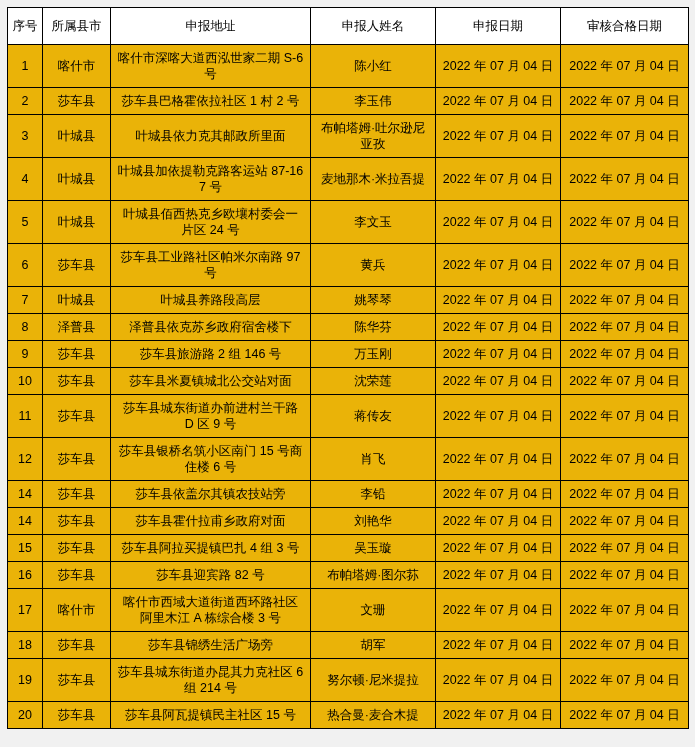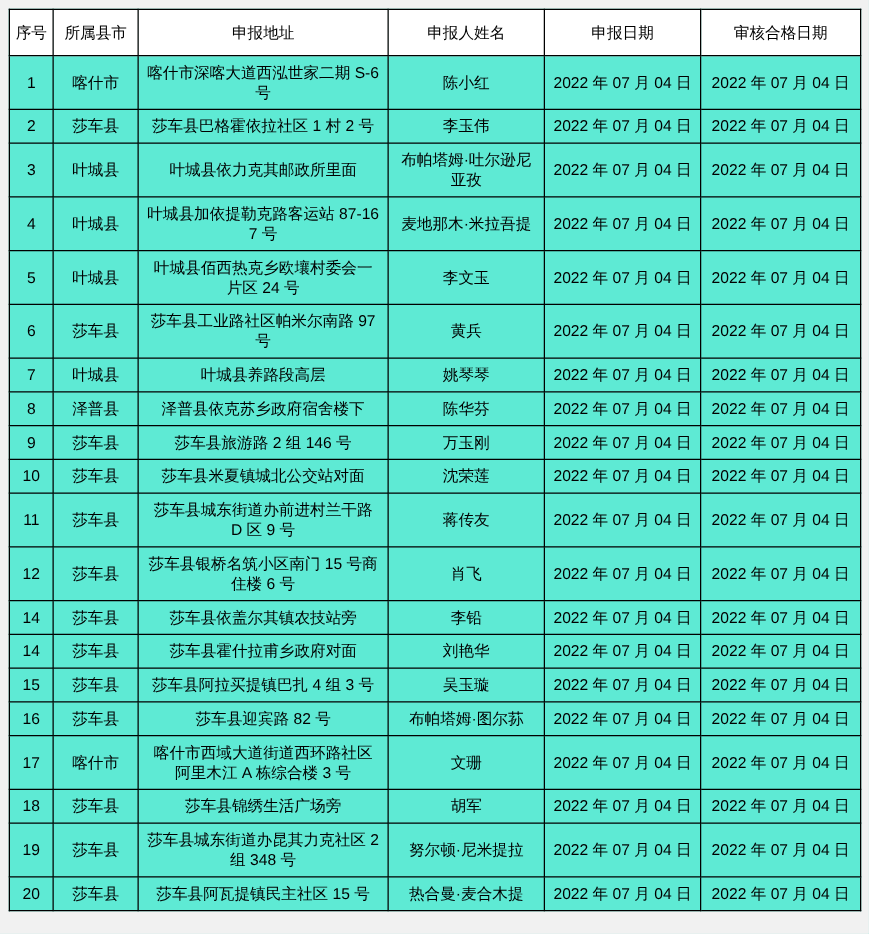--- a/index.html
+++ b/index.html
@@ -13,21 +13,21 @@
     height: 747px;
     overflow: hidden;
   }
   .page {
     padding: 7px;
   }
   table.report {
     border-collapse: collapse;
     table-layout: fixed;
     width: 681px;
-    background: #5eead4;
+    background: #eab308;
   }
   table.report th,
   table.report td {
     border: 1px solid #000000;
     color: #000000;
     font-size: 12.5px;
     line-height: 16px;
     text-align: center;
     vertical-align: middle;
     padding: 5px 6px;
@@ -215,21 +215,21 @@
           <td>18</td>
           <td>莎车县</td>
           <td class="addr">莎车县锦绣生活广场旁</td>
           <td>胡军</td>
           <td class="date">2022 年 07 月 04 日</td>
           <td class="date">2022 年 07 月 04 日</td>
         </tr>
         <tr>
           <td>19</td>
           <td>莎车县</td>
-          <td class="addr">莎车县城东街道办昆其力克社区 2 组 348 号</td>
+          <td class="addr">莎车县城东街道办昆其力克社区 6 组 214 号</td>
           <td>努尔顿·尼米提拉</td>
           <td class="date">2022 年 07 月 04 日</td>
           <td class="date">2022 年 07 月 04 日</td>
         </tr>
         <tr>
           <td>20</td>
           <td>莎车县</td>
           <td class="addr">莎车县阿瓦提镇民主社区 15 号</td>
           <td>热合曼·麦合木提</td>
           <td class="date">2022 年 07 月 04 日</td>

